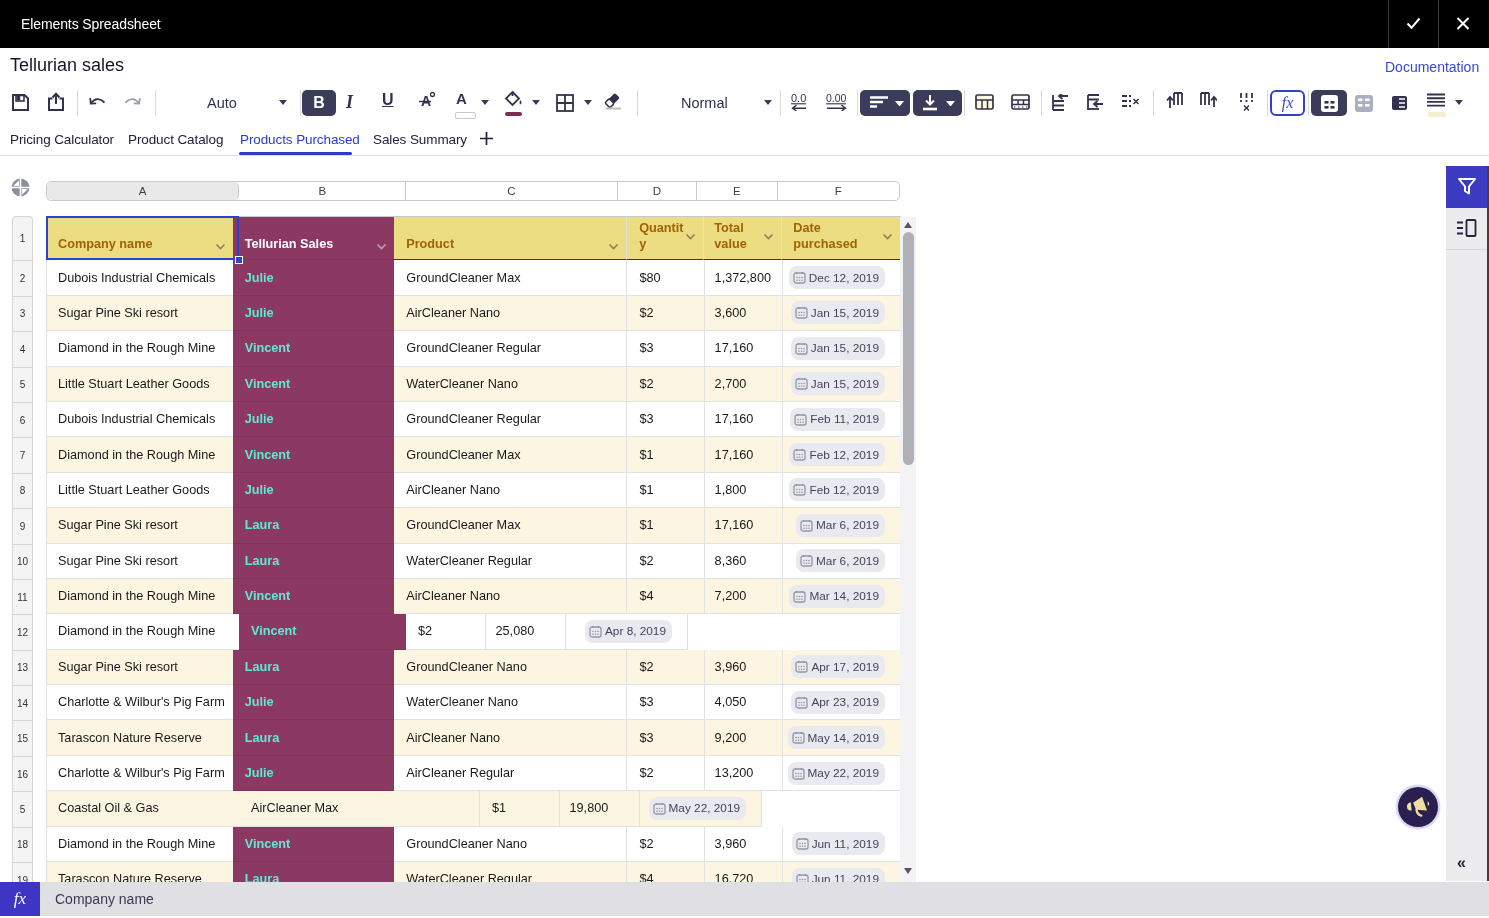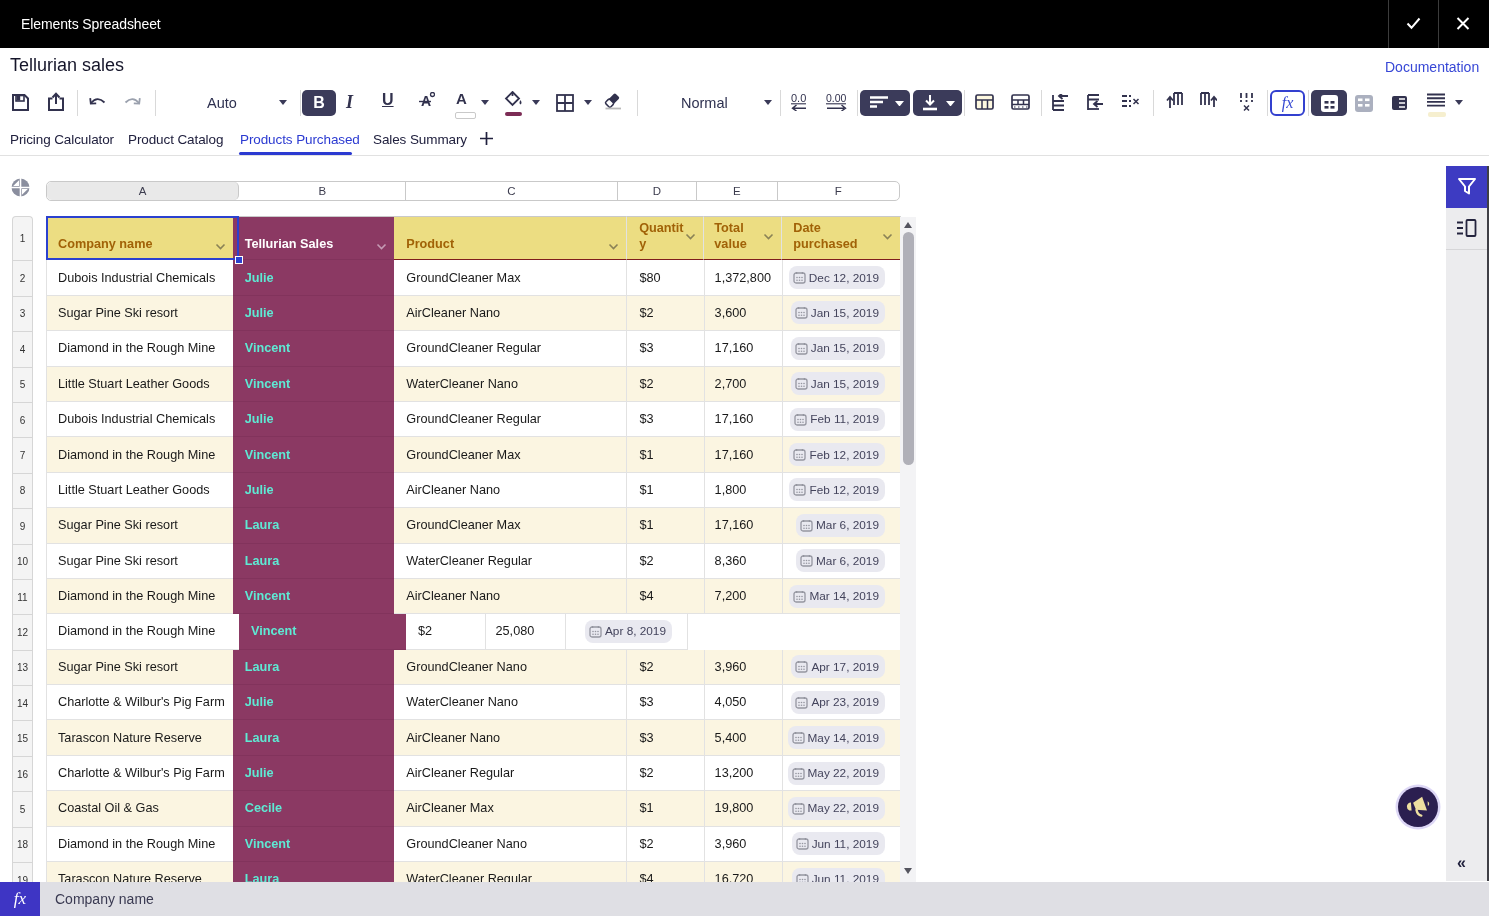--- a/index.html
+++ b/index.html
@@ -621,21 +621,21 @@
               <circle cx="9" cy="9.3" r=".8"></circle>
             </g>
           </svg>Apr 23, 2019</span>
       </div>
     </div>
     <div class="row alt">
       <div class="c ca">Tarascon Nature Reserve</div>
       <div class="c cb">Laura</div>
       <div class="c cc">AirCleaner Nano</div>
       <div class="c cd">$3</div>
-      <div class="c ce">5,400</div>
+      <div class="c ce">9,200</div>
       <div class="c cf">
         <span class="pill"><svg width="13" height="13" viewBox="0 0 13 13">
             <rect x="1" y="2" width="11" height="10" rx="2" fill="none" stroke="#9596a0" stroke-width="1.3"></rect>
             <path d="M3.6 1 v2 M9.4 1 v2" stroke="#9596a0" stroke-width="1.3"></path>
             <g fill="#9596a0">
               <circle cx="4" cy="6.5" r=".8"></circle>
               <circle cx="6.5" cy="6.5" r=".8"></circle>
               <circle cx="9" cy="6.5" r=".8"></circle>
               <circle cx="4" cy="9.3" r=".8"></circle>
               <circle cx="6.5" cy="9.3" r=".8"></circle>
@@ -660,21 +660,20 @@
               <circle cx="9" cy="6.5" r=".8"></circle>
               <circle cx="4" cy="9.3" r=".8"></circle>
               <circle cx="6.5" cy="9.3" r=".8"></circle>
               <circle cx="9" cy="9.3" r=".8"></circle>
             </g>
           </svg>May 22, 2019</span>
       </div>
     </div>
     <div class="row alt">
       <div class="c ca">Coastal Oil &amp; Gas</div>
-      <div class="c cb">Cecile</div>
       <div class="c cc">AirCleaner Max</div>
       <div class="c cd">$1</div>
       <div class="c ce">19,800</div>
       <div class="c cf">
         <span class="pill"><svg width="13" height="13" viewBox="0 0 13 13">
             <rect x="1" y="2" width="11" height="10" rx="2" fill="none" stroke="#9596a0" stroke-width="1.3"></rect>
             <path d="M3.6 1 v2 M9.4 1 v2" stroke="#9596a0" stroke-width="1.3"></path>
             <g fill="#9596a0">
               <circle cx="4" cy="6.5" r=".8"></circle>
               <circle cx="6.5" cy="6.5" r=".8"></circle>

